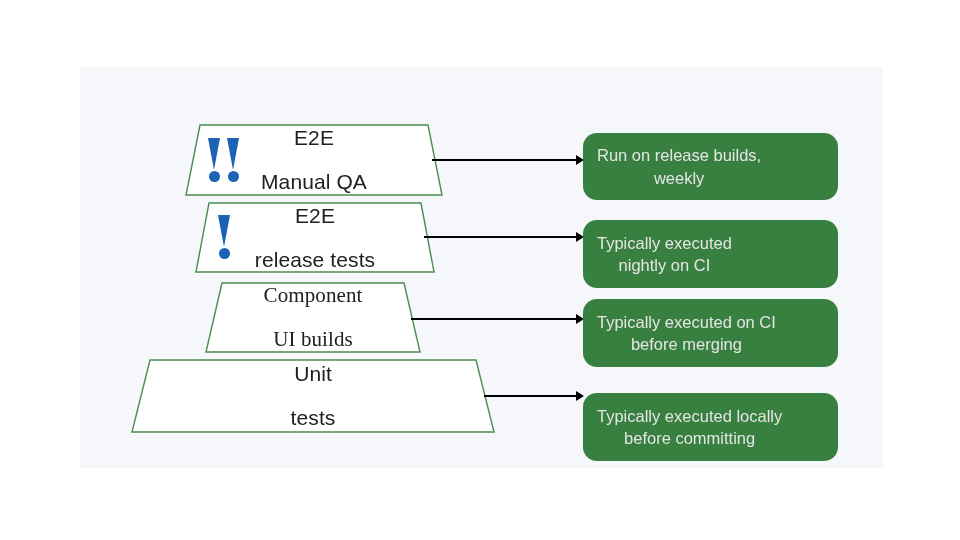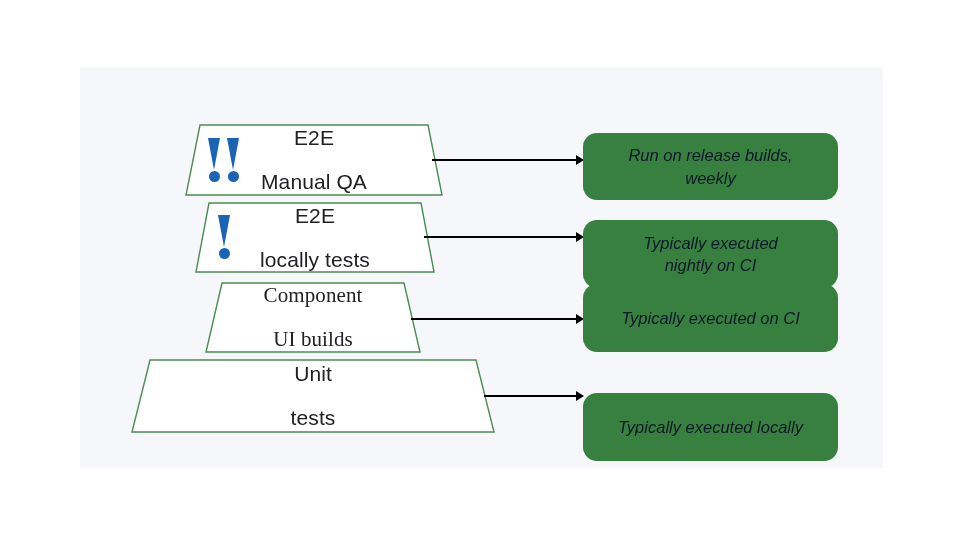--- a/index.html
+++ b/index.html
@@ -33,23 +33,23 @@
     border-left:6.5px solid transparent;border-right:6.5px solid transparent;
     border-top:32px solid #1a63b5;
   }
   .bang .mark .dot{
     position:absolute;left:1px;bottom:0;width:11px;height:11px;border-radius:50%;
     background:#1a63b5;
   }
 
   .callout{
     position:absolute;background:#38803f;border-radius:14px;
-    display:flex;align-items:center;justify-content:center;
-    color:#0f172a;font-size:16.5px;font-weight:400;line-height:1.35;
-    text-align:center;padding:0 14px;box-sizing:border-box;font-style:italic;
+    display:flex;align-items:center;justify-content:flex-start;
+    color:#e5e5e5;font-size:16.5px;font-weight:400;line-height:1.35;
+    text-align:center;padding:0 14px;box-sizing:border-box;
   }
   .callout span{display:block;}
 
   .arrow{position:absolute;height:12px;}
   .arrow .shaft{
     position:absolute;left:0;top:5px;height:1.6px;background:#000000;
   }
   .arrow .head{
     position:absolute;top:1px;width:0;height:0;
     border-top:5px solid transparent;border-bottom:5px solid transparent;
@@ -99,21 +99,21 @@
       <polygon points="13,0 225,0 238,69 0,69" fill="#ffffff" stroke="#4a8c52" stroke-width="1.4"></polygon>
     </svg>
     <div class="bang" style="left:22px;top:12px;">
       <span class="mark">
         <span class="bar"></span>
           <span class="dot"></span>
       </span>
     </div>
     <div class="trap-label">
       <span class="l1">E2E</span>
-      <span class="l2">locally tests</span>
+      <span class="l2">release tests</span>
     </div>
   </div>
 
   <div class="arrow" style="left:424px;top:231px;width:160px;">
     <div class="shaft" style="width:152px;"></div>
     <div class="head" style="left:152px;"></div>
   </div>
 
   <div class="callout" style="left:583px;top:209px;width:255px;height:68px;margin-top:11px;">
     <div>
@@ -130,23 +130,24 @@
       <span class="l1">Component</span>
       <span class="l2">UI builds</span>
     </div>
   </div>
 
   <div class="arrow" style="left:411px;top:313px;width:173px;">
     <div class="shaft" style="width:165px;"></div>
     <div class="head" style="left:165px;"></div>
   </div>
 
-  <div class="callout" style="left:583px;top:284px;width:255px;height:68px;">
+  <div class="callout" style="left:583px;top:299px;width:255px;height:68px;">
     <div>
       <span>Typically executed on CI</span>
+      <span>before merging</span>
     </div>
   </div>
 
   <div class="trap-wrap" style="left:132px;top:360px;width:362px;height:72px;">
     <svg class="trap-svg" width="362" height="72" viewBox="0 0 362 72">
       <polygon points="18,0 344,0 362,72 0,72" fill="#ffffff" stroke="#4a8c52" stroke-width="1.4"></polygon>
     </svg>
     <div class="trap-label">
       <span class="l1">Unit</span>
       <span class="l2">tests</span>
@@ -154,15 +155,16 @@
   </div>
 
   <div class="arrow" style="left:484px;top:390px;width:100px;">
     <div class="shaft" style="width:92px;"></div>
     <div class="head" style="left:92px;"></div>
   </div>
 
   <div class="callout" style="left:583px;top:362px;width:255px;height:68px;margin-top:31px;">
     <div>
       <span>Typically executed locally</span>
+      <span>before committing</span>
     </div>
   </div>
 </div>
 
 </body></html>

